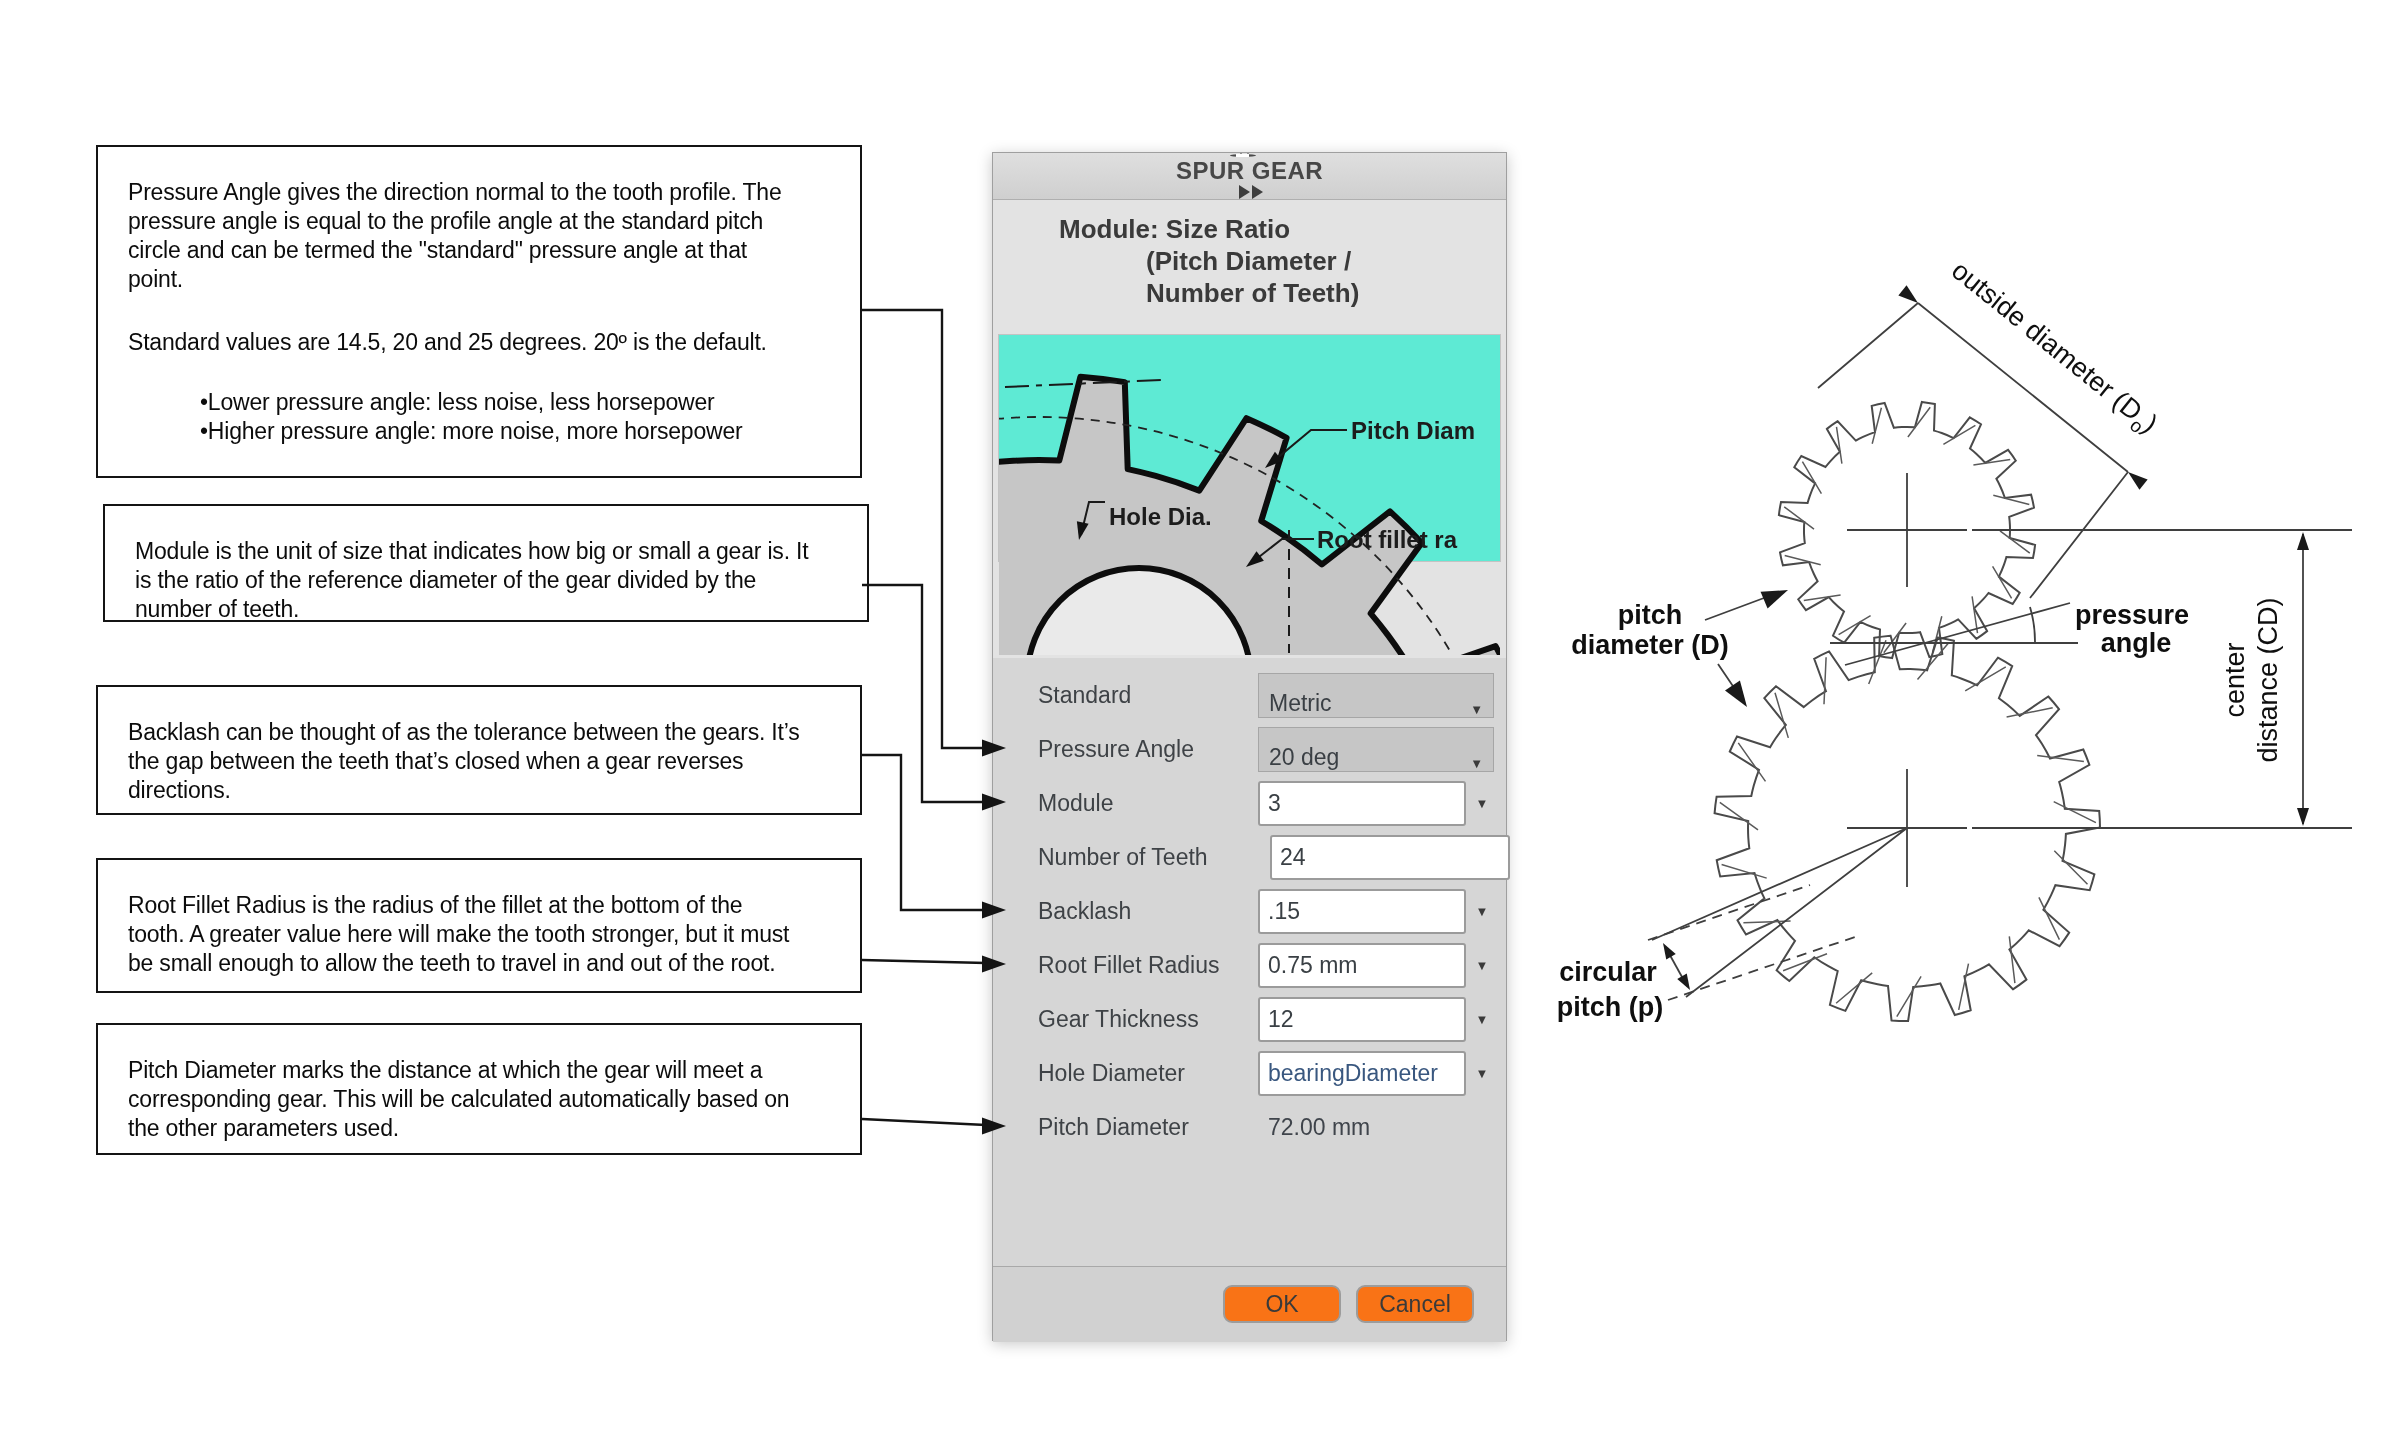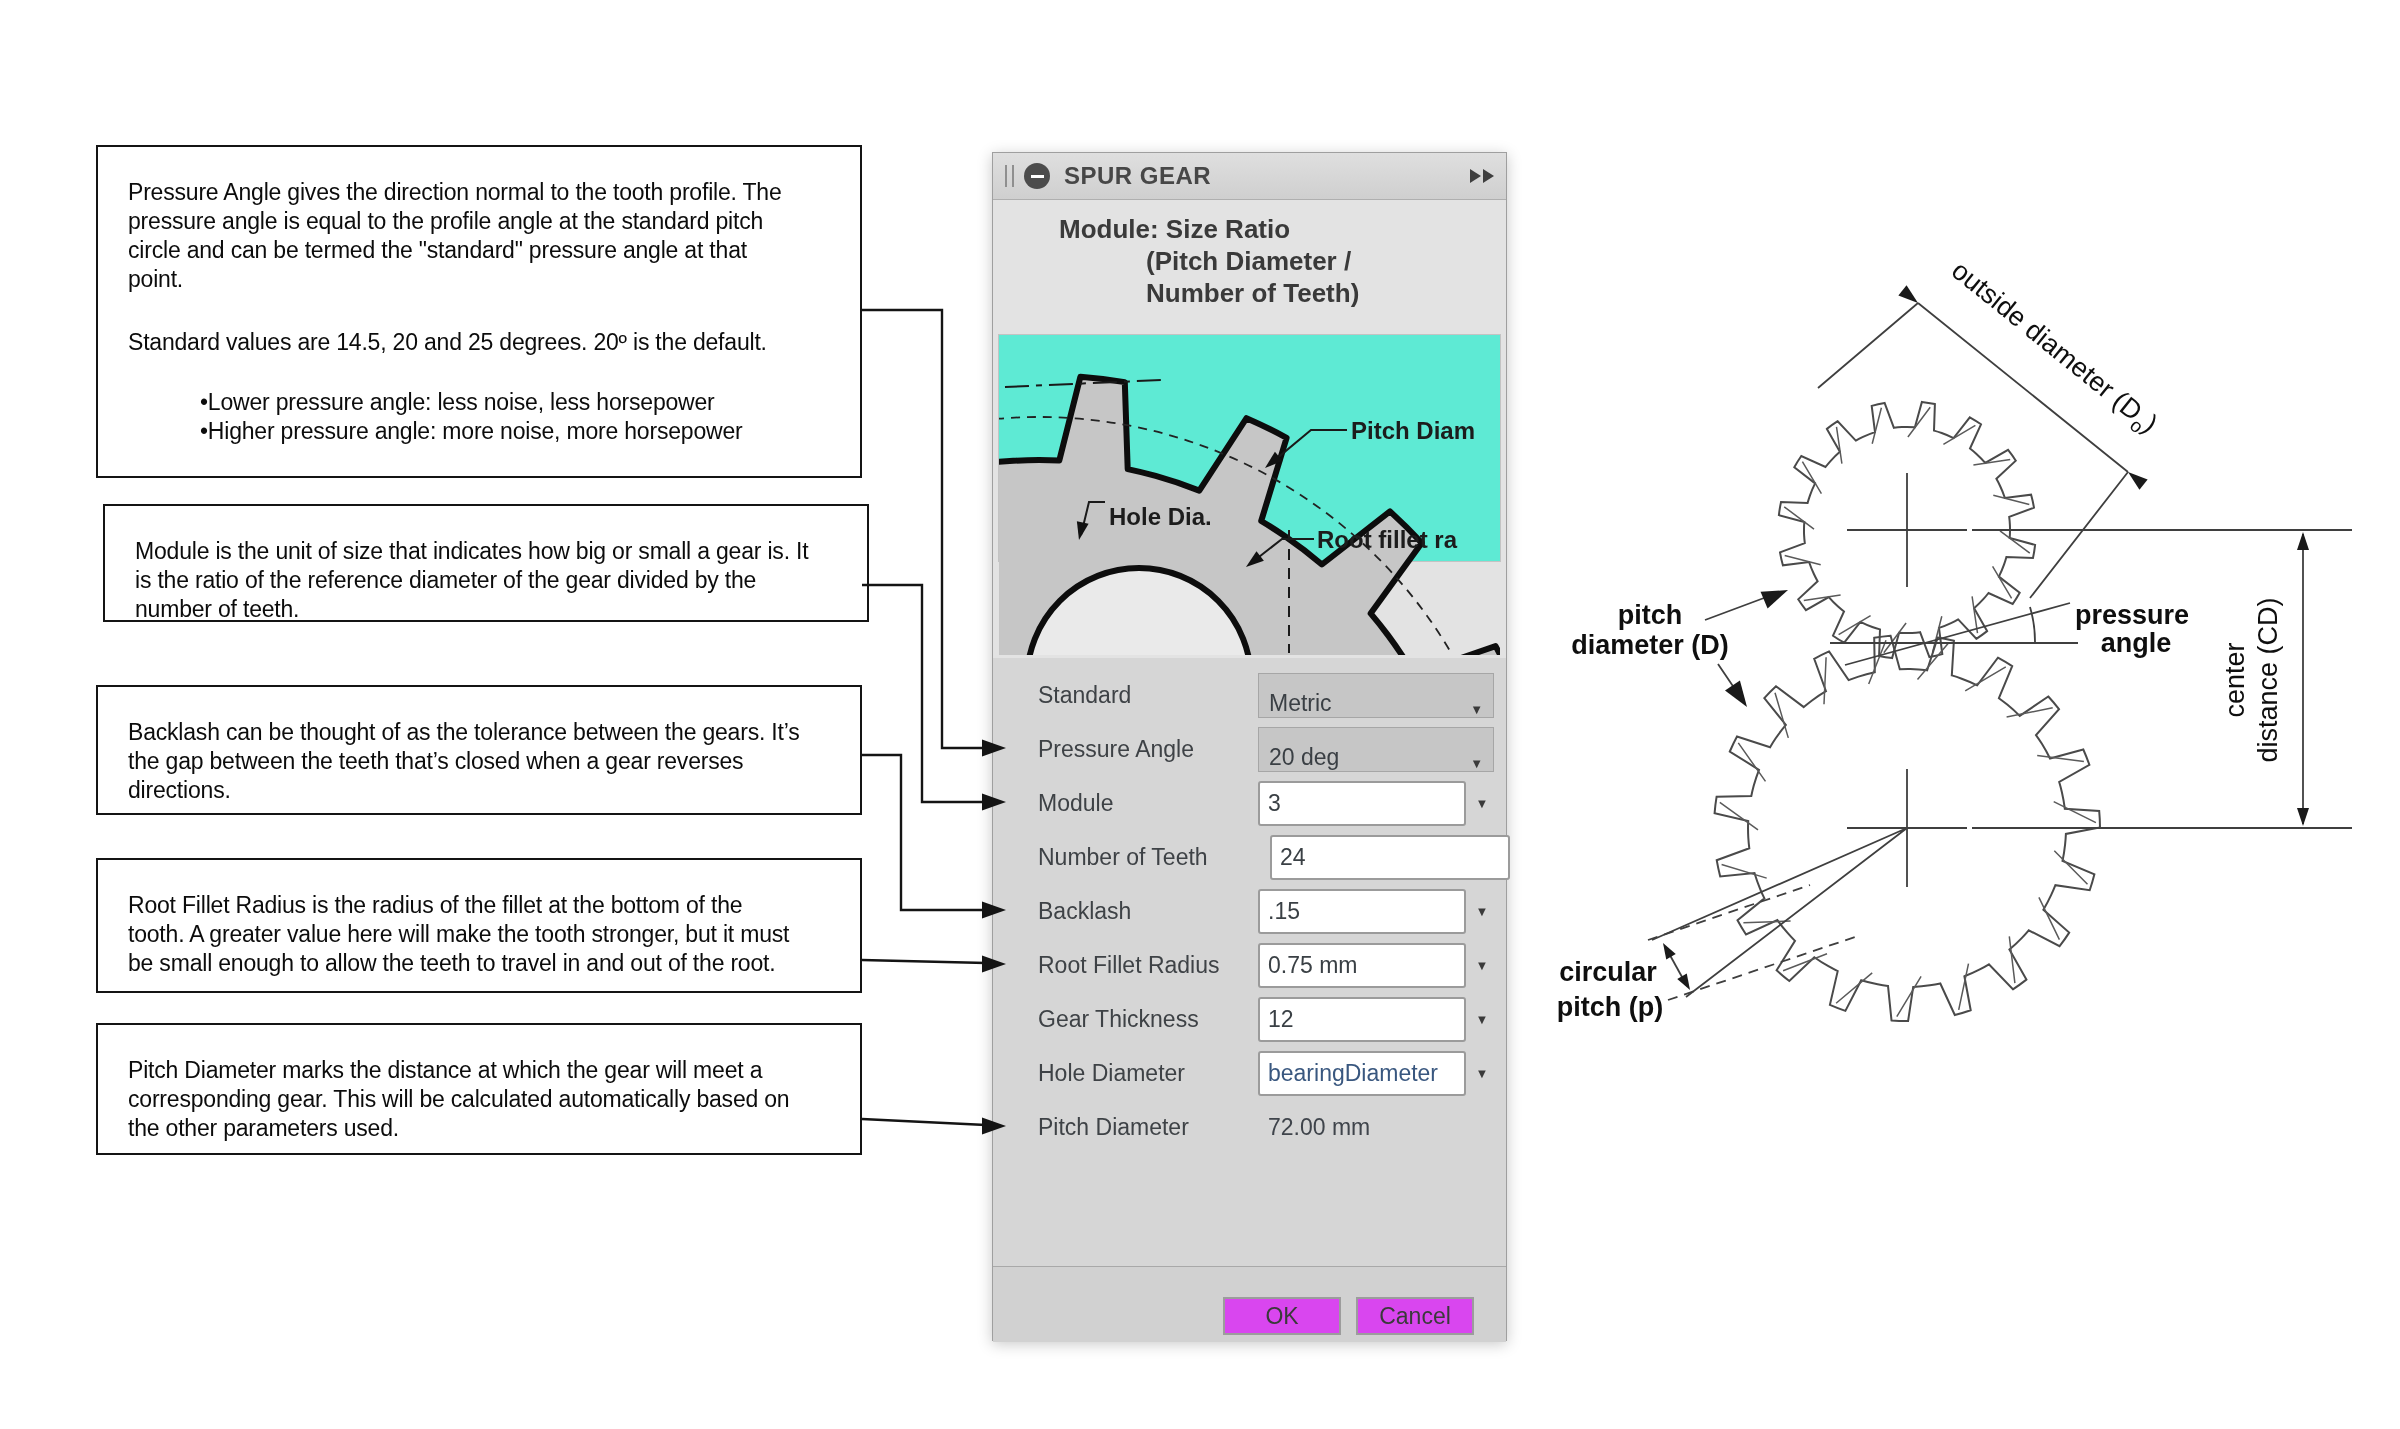--- a/index.html
+++ b/index.html
@@ -21,21 +21,21 @@
 
   
   .connectors{position:absolute;left:0;top:0;z-index:30;pointer-events:none;}
   .connectors path{stroke:#141414;stroke-width:2.4;fill:none;}
   .connectors polygon{fill:#141414;}
 
   
   .dialog{position:absolute;left:992px;top:152px;width:515px;height:1189px;background:#d6d6d6;
           border:1px solid #9f9f9f;box-sizing:border-box;box-shadow:0 3px 14px rgba(0,0,0,.22);z-index:10;}
   .titlebar{height:47px;background:linear-gradient(#dfdfdf,#cfcfcf);border-bottom:1px solid #afafaf;
-            display:flex;align-items:center;padding:0 12px;box-sizing:border-box;}
+            display:flex;align-items:center;padding:0 12px;box-sizing:border-box;flex-direction:column;}
   .drag{width:5px;height:22px;border-left:2px solid #8f8f8f;border-right:2px solid #8f8f8f;margin-right:10px;}
   .collapse{width:26px;height:26px;border-radius:50%;background:#4c4c4c;display:flex;align-items:center;
             justify-content:center;margin-right:14px;}
   .collapse .minus{width:13px;height:3px;background:#fff;}
   .title{font-size:24px;font-weight:bold;color:#474747;letter-spacing:0.5px;flex:1;}
   .expand{display:flex;align-items:center;}
   .expand i{width:0;height:0;border-top:7px solid transparent;border-bottom:7px solid transparent;
             border-left:11px solid #3e3e3e;margin-left:2px;}
 
   .topsec{position:absolute;left:0;top:47px;width:100%;height:458px;background:#e3e3e3;}
@@ -58,22 +58,22 @@
   .dda{font-size:13px;color:#3a3a3a;}
   .fin{width:208px;height:45px;border:2px solid #9b9b9b;border-radius:3px;background:#fff;
        font-family:"Liberation Sans",sans-serif;font-size:23px;color:#3a4045;padding:0 8px;box-sizing:border-box;}
   .fin.wide{width:240px;margin-left:12px;}
   .fin.expr{color:#39577f;}
   .inarrow{width:26px;height:45px;display:flex;align-items:center;justify-content:center;margin-left:4px;}
   .fstatic{padding-left:10px;font-size:23px;color:#3f444b;}
 
   .footer{position:absolute;left:0;top:1113px;width:100%;height:75px;background:#d1d1d1;
           border-top:1px solid #a9a9a9;}
-  .btn{position:absolute;top:18px;height:38px;background:#d946ef;border:2px solid #9c9c9c;border-radius:0;
-       font-size:23px;color:#3a3a3a;display:flex;align-items:center;justify-content:center;box-sizing:border-box;margin-top:12px;}
+  .btn{position:absolute;top:18px;height:38px;background:#f97316;border:2px solid #9c9c9c;border-radius:9px;
+       font-size:23px;color:#3a3a3a;display:flex;align-items:center;justify-content:center;box-sizing:border-box;}
   #okb{left:230px;width:118px;}
   #cnb{left:363px;width:118px;}
 
   
   .diagram{position:absolute;left:1500px;top:240px;width:900px;height:900px;z-index:1;}
   .gl{fill:none;stroke:#4a4a4a;stroke-width:2;}
   .glh{fill:none;stroke:#5a5a5a;stroke-width:1.5;}
   .dl{stroke:#3f3f3f;stroke-width:1.8;fill:none;}
   .dashed{stroke:#3f3f3f;stroke-width:1.8;fill:none;stroke-dasharray:10 7;}
   .dgarrow{fill:#1a1a1a;}

